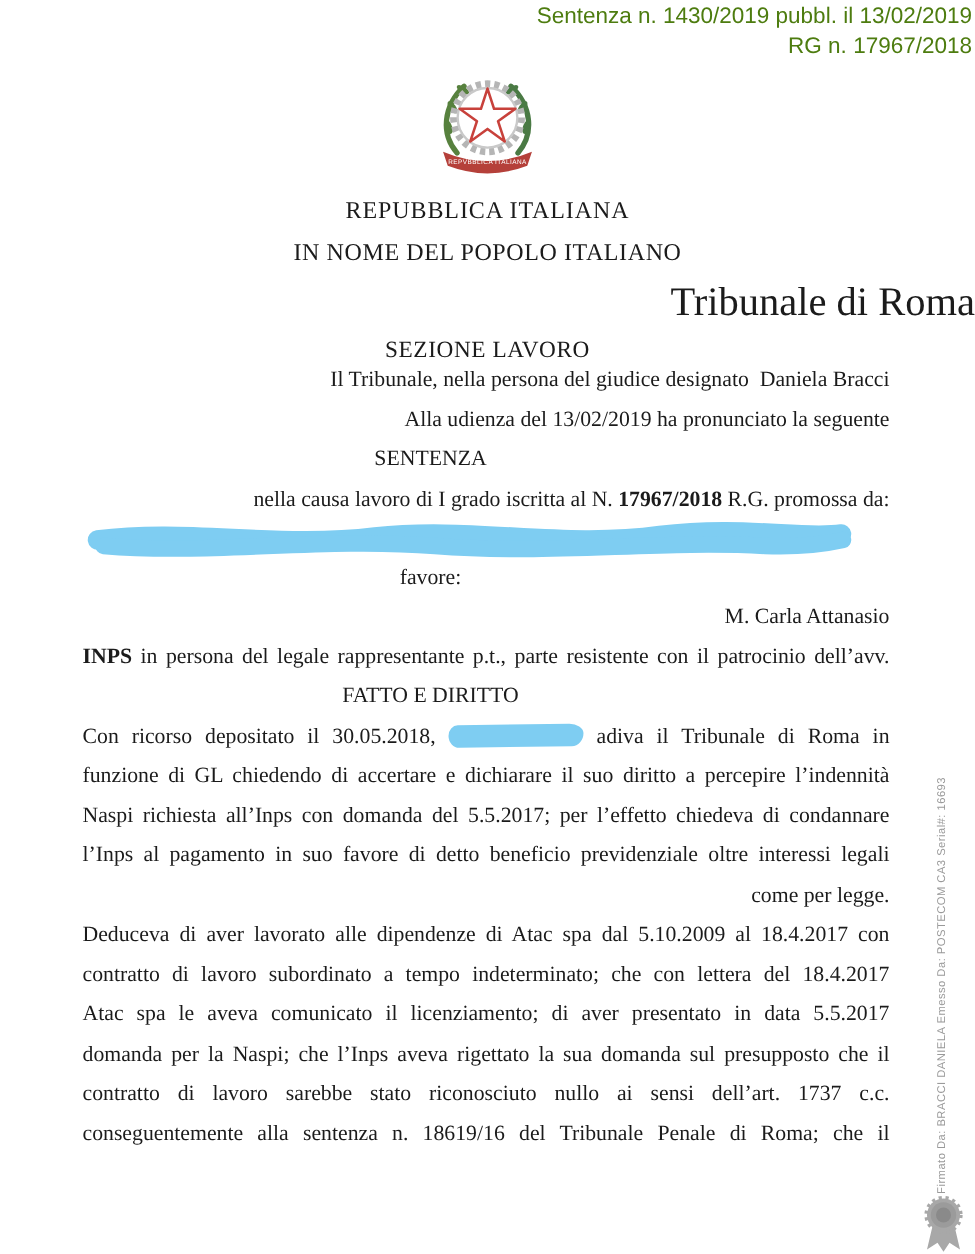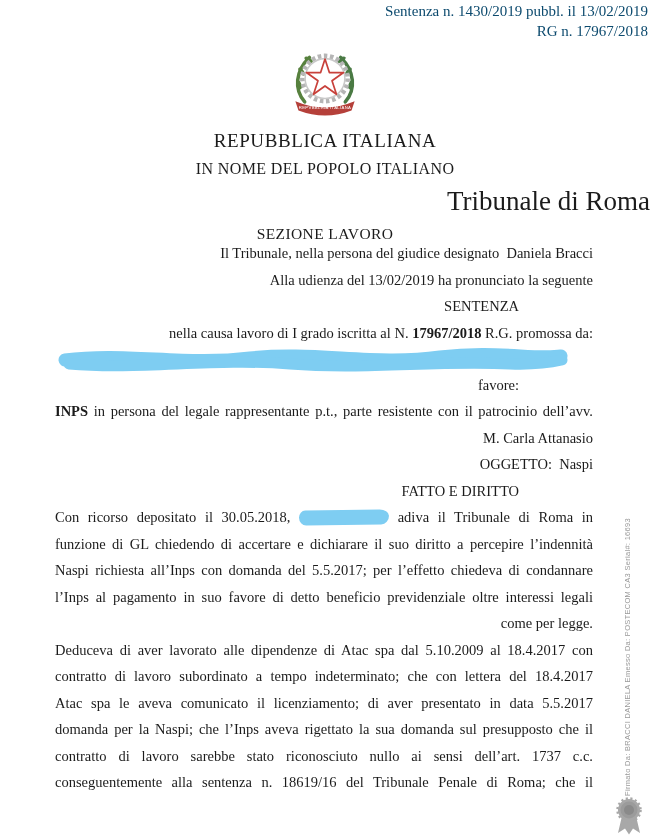--- a/index.html
+++ b/index.html
@@ -3,35 +3,35 @@
 <meta charset="utf-8">
 <style>
   html,body { margin:0; padding:0; background:#ffffff; }
   .page {
     position:relative; width:650px; height:836px; background:#ffffff;
     font-family:"Liberation Serif", serif; color:#1b1b1b; overflow:hidden;
   }
   
   .stamp {
     position:absolute; top:1px; right:2px; text-align:right;
-    font-family:Liberation Serif, serif; font-size:15px; line-height:20px;
-    color:#0c4a6e;
+    font-family:Liberation Sans, sans-serif; font-size:15px; line-height:20px;
+    color:#4d7c0f;
   }
   
   .emblem { position:absolute; top:46px; left:50%; transform:translateX(-50%); width:78px; height:76px; }
   
   .heads { position:absolute; top:132px; left:0; width:650px; text-align:center; }
-  .h-rep  { font-size:19px; line-height:18px; letter-spacing:0.6px; }
+  .h-rep  { font-size:16px; line-height:18px; letter-spacing:0.6px; }
   .h-nome { font-size:16px; line-height:18px; margin-top:10px; letter-spacing:0.4px; }
   .h-court{ font-size:27px; line-height:30px; margin-top:8px;text-align:right; }
   .h-sez  { font-size:15.5px; line-height:18px; margin-top:9px; letter-spacing:0.4px; }
   
   .content { position:absolute; top:240px; left:55px; width:538px; font-size:14.5px; }
   .bline { height:26.5px; line-height:26.5px; text-align:right; }
-  .bline.center { padding-right:74px; }
+  .bline.center { text-align:center; padding-right:74px; }
   .bline.j { text-align:justify; text-align-last:justify; word-spacing:-1px; }
   .bline b, .bline .bold { font-weight:bold; }
   .redaction-line { position:relative; }
   .scribble { display:block; margin-top:-1px; }
   .redact-blob {
     display:inline-block; height:15px; background:#7ecdf2;
     border-radius:8px 12px 10px 9px / 9px 8px 11px 10px;
     vertical-align:-3px; transform:rotate(-0.8deg);
   }
   
@@ -82,23 +82,22 @@
       <div class="bline left"><span>Alla udienza del 13/02/2019 ha pronunciato la seguente</span></div>
       <div class="bline center"><span>SENTENZA</span></div>
       <div class="bline left"><span>nella causa lavoro di I grado iscritta al N. </span><span class="bold">17967/2018</span><span> R.G. promossa da:</span></div>
       <div class="bline left redaction-line">
     <svg class="scribble" width="516" height="30" viewBox="0 0 516 30">
       <path d="M10 15 C70 7 130 21 195 13 C260 6 320 21 385 12 C440 5 480 15 506 11" fill="none" stroke="#7ecdf2" stroke-width="13" stroke-linecap="round"></path>
       <path d="M14 19 C85 25 160 13 235 19 C310 25 385 15 455 19 C480 20 498 17 507 15" fill="none" stroke="#7ecdf2" stroke-width="11" stroke-linecap="round"></path>
     </svg>
   </div>
       <div class="bline center"><span>favore:</span></div>
+      <div class="bline left"><span>M. Carla Attanasio</span></div>
       <div class="bline j"><span class="bold">INPS</span><span> in persona del legale rappresentante p.t., parte resistente con il patrocinio dell’avv.</span></div>
-      <div class="bline left"><span>M. Carla Attanasio</span></div>
-      <div class="bline left"><span>OGGETTO:&nbsp; Naspi</span></div>
       <div class="bline center"><span>FATTO E DIRITTO</span></div>
       <div class="bline j"><span>Con ricorso depositato il 30.05.2018, </span><span class="redact-blob" style="width: 90px;"></span><span> adiva il Tribunale di Roma in</span></div>
       <div class="bline j"><span>funzione di GL chiedendo di accertare e dichiarare il suo diritto a percepire l’indennità</span></div>
       <div class="bline j"><span>Naspi richiesta all’Inps con domanda del 5.5.2017; per l’effetto chiedeva di condannare</span></div>
       <div class="bline j"><span>l’Inps al pagamento in suo favore di detto beneficio previdenziale oltre interessi legali</span></div>
       <div class="bline left"><span>come per legge.</span></div>
       <div class="bline j"><span>Deduceva di aver lavorato alle dipendenze di Atac spa dal 5.10.2009 al 18.4.2017 con</span></div>
       <div class="bline j"><span>contratto di lavoro subordinato a tempo indeterminato; che con lettera del 18.4.2017</span></div>
       <div class="bline j"><span>Atac spa le aveva comunicato il licenziamento; di aver presentato in data 5.5.2017</span></div>
       <div class="bline j"><span>domanda per la Naspi; che l’Inps aveva rigettato la sua domanda sul presupposto che il</span></div>

